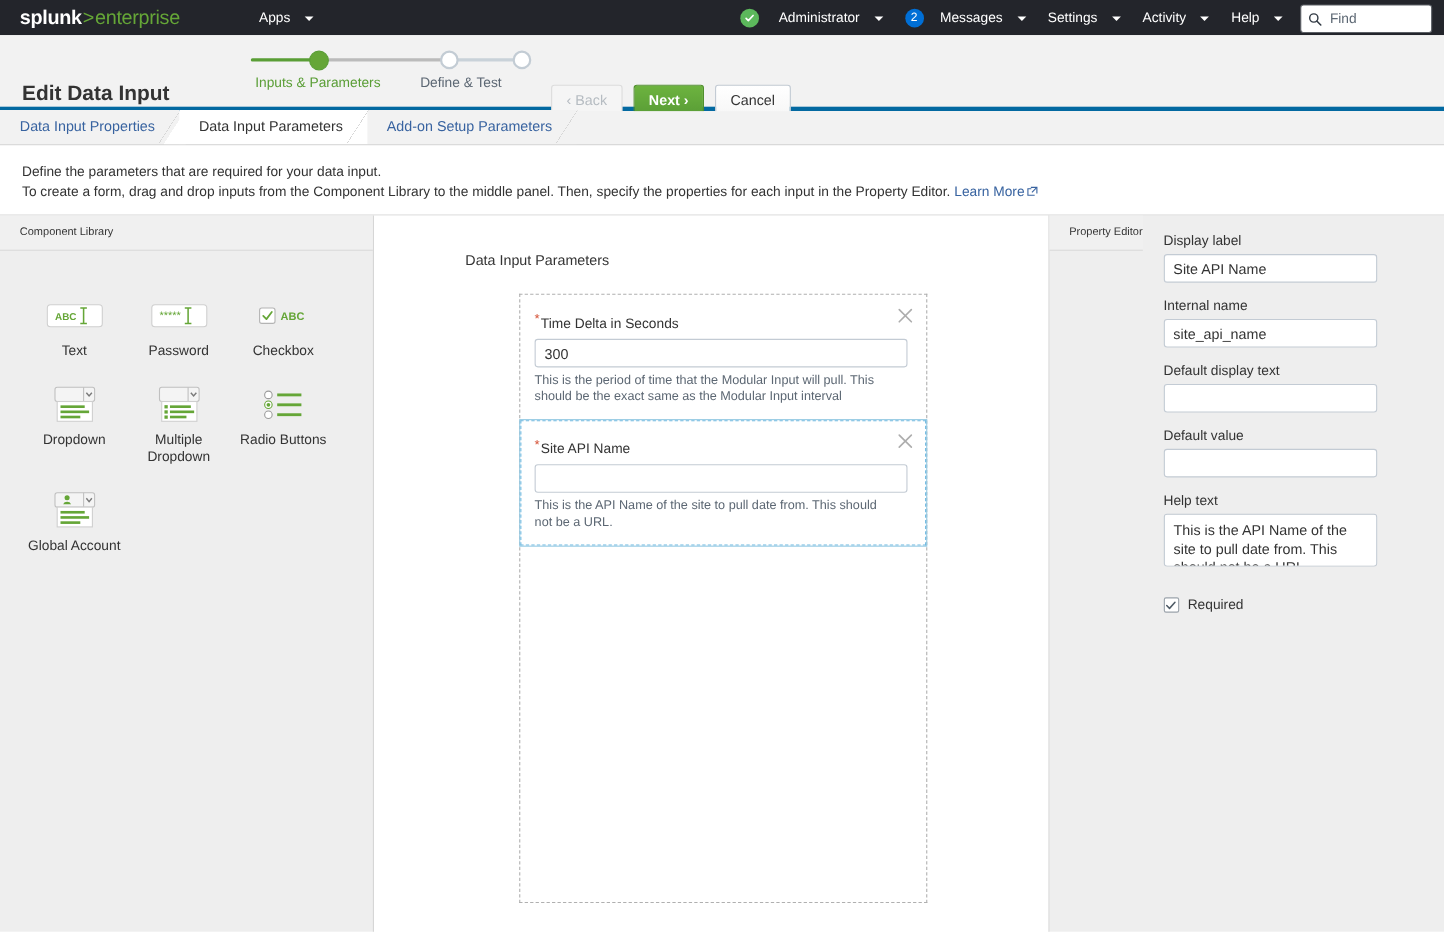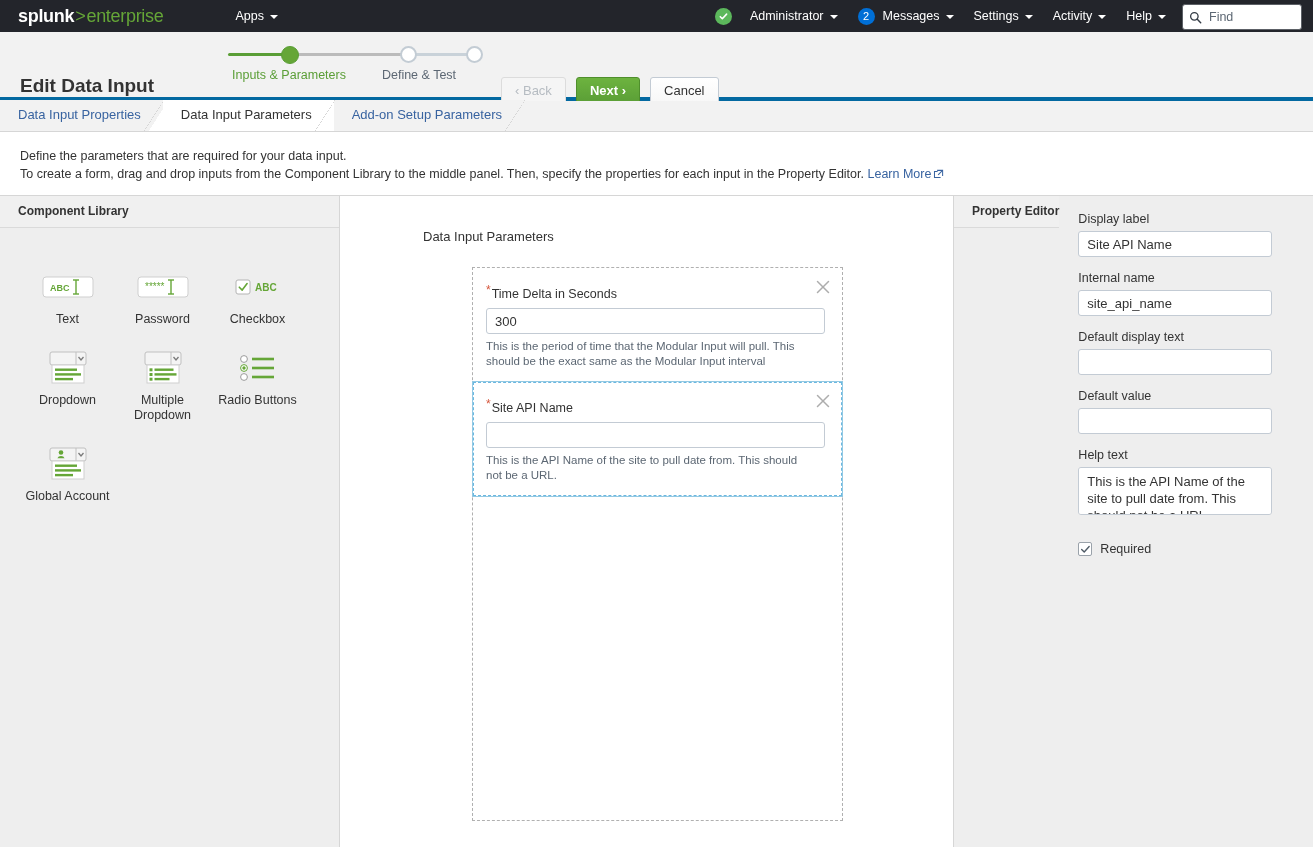--- a/index.html
+++ b/index.html
@@ -38,21 +38,21 @@
   .nav-item {
     color: #ffffff;
     font-size: 12.5px;
     padding: 0 10px;
     height: 24px;
     line-height: 32px;
     white-space: nowrap;
     cursor: pointer;
     display: flex;
     align-items: center;
-    gap: 6px;
+    gap: 13px;
   }
   .caret {
     width: 0; height: 0;
     border-left: 4px solid transparent;
     border-right: 4px solid transparent;
     border-top: 4px solid #ffffff;
     display: inline-block;
     position: relative;
     top: 1px;
   }
@@ -265,26 +265,25 @@
 
   
   .panels {
     display: flex;
     height: 652px;
     border-top: 1px solid #d6d6d6;
   }
   .panel-head {
     height: 32px;
     line-height: 31px;
-    font-size: 12px;
+    font-size: 10px;
     color: #333333;
     padding-left: 18px;
     background: #f0f0f0;
     border-bottom: 1px solid #dadada;
-    font-weight: bold;
   }
 
   
   .left-panel {
     width: 340px;
     background: #eeeeee;
     border-right: 1px solid #d6d6d6;
     flex: 0 0 340px;
     display: flex;
     flex-direction: column;

